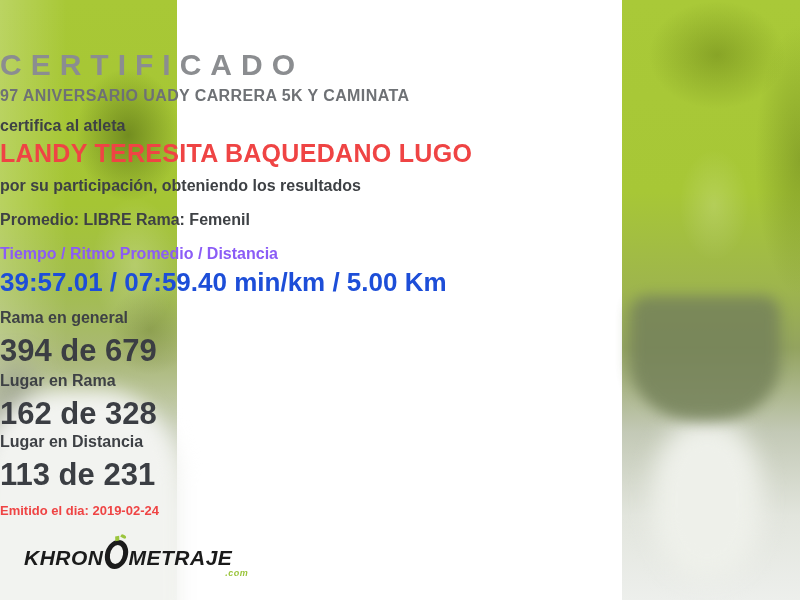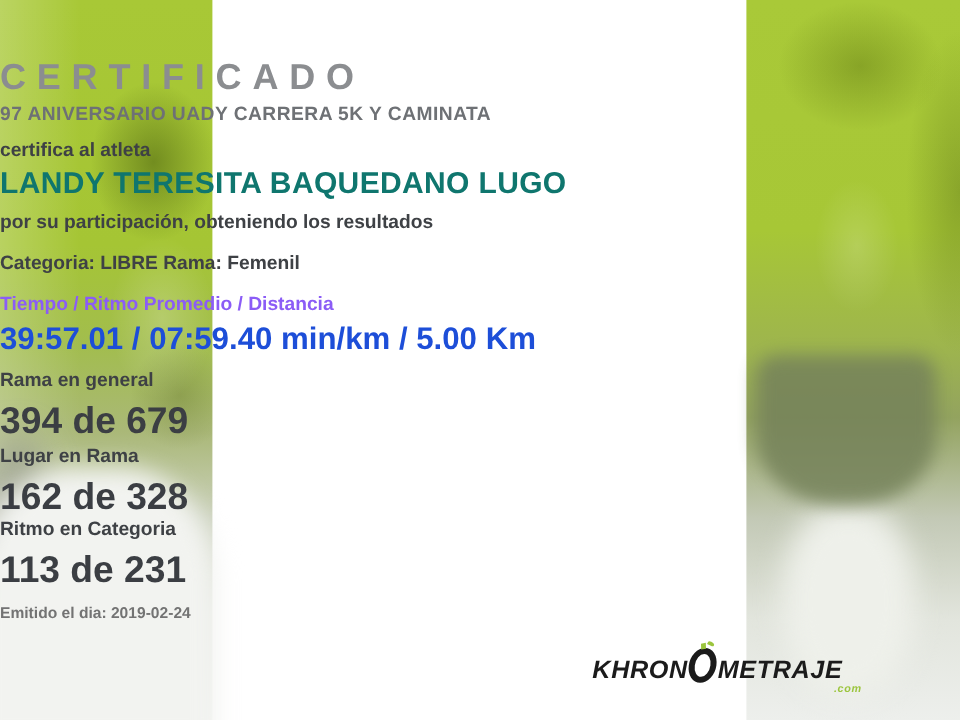--- a/index.html
+++ b/index.html
@@ -83,21 +83,21 @@
     color:#6e7175;
   }
   .certifies{
     top:117px;
     font-size:16px;font-weight:600;
     color:#3e4145;
   }
   .athlete{
     top:139px;
     font-size:25px;font-weight:600;letter-spacing:0.3px;
-    color:#0f766e;
+    color:#ef4444;
   }
   .participation{
     top:177px;
     font-size:16px;font-weight:600;
     color:#3e4145;
   }
   .category{
     top:211px;
     font-size:16px;font-weight:600;
     color:#3e4145;
@@ -117,27 +117,27 @@
   }
   .standing-value{
     font-size:31px;font-weight:600;color:#3b3e43;
   }
   .sl-0{top:309px;} .sv-0{top:333px;}
   .sl-1{top:372px;} .sv-1{top:396px;}
   .sl-2{top:433px;} .sv-2{top:457px;}
   .issued{
     top:503px;
     font-size:13px;font-weight:600;
-    color:#737373;
+    color:#ef4444;
   }
 
   
   .logo{
     position:absolute;top:540px;left:0;width:716px;
-    text-align:right;white-space:nowrap;
+    text-align:left;white-space:nowrap;padding-left:24px;
   }
   .logo-inner{
     position:relative;display:inline-block;
     font-style:italic;font-weight:700;font-size:21px;letter-spacing:0.5px;
     color:#1b1b1b;
     padding-right:14px;
   }
   .logo-o{
     position:relative;display:inline-block;
     width:13px;height:19px;
@@ -180,31 +180,31 @@
     <div class="torso-highlight"></div>
     <div class="bra-shape"></div>
   </div>
 
   <div class="content">
     <div class="line title">CERTIFICADO</div>
     <div class="line event">97 ANIVERSARIO UADY CARRERA 5K Y CAMINATA</div>
     <div class="line certifies">certifica al atleta</div>
     <div class="line athlete">LANDY TERESITA BAQUEDANO LUGO</div>
     <div class="line participation">por su participación, obteniendo los resultados</div>
-    <div class="line category">Categoria: LIBRE Rama: Femenil</div>
+    <div class="line category">Promedio: LIBRE Rama: Femenil</div>
     <div class="line results-header">Tiempo / Ritmo Promedio / Distancia</div>
     <div class="line results-values">39:57.01 / 07:59.40 min/km / 5.00 Km</div>
 
     <div class="line standing-label sl-0">Rama en general</div>
     <div class="line standing-value sv-0">394 de 679</div>
 
     <div class="line standing-label sl-1">Lugar en Rama</div>
     <div class="line standing-value sv-1">162 de 328</div>
 
-    <div class="line standing-label sl-2">Ritmo en Categoria</div>
+    <div class="line standing-label sl-2">Lugar en Distancia</div>
     <div class="line standing-value sv-2">113 de 231</div>
 
     <div class="line issued">Emitido el dia: 2019-02-24</div>
 
     <div class="logo">
       <span class="logo-inner">
         <span>KHRON</span><span class="logo-o"><span class="crown"></span><span class="leaf"></span></span><span>METRAJE</span>
         <span class="dotcom">.com</span>
       </span>
     </div>

